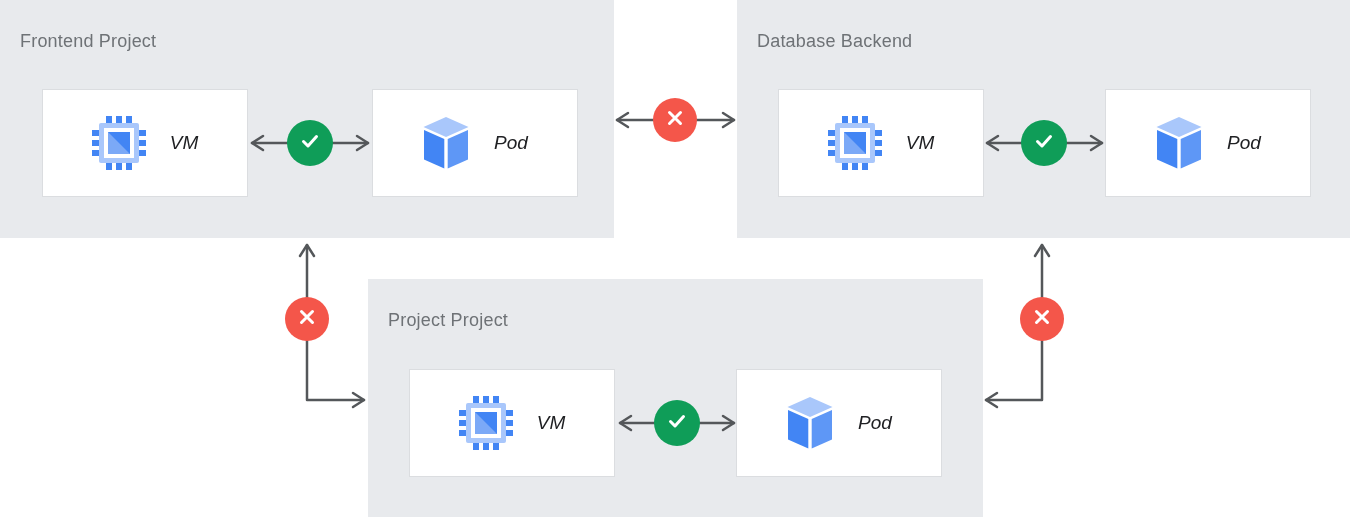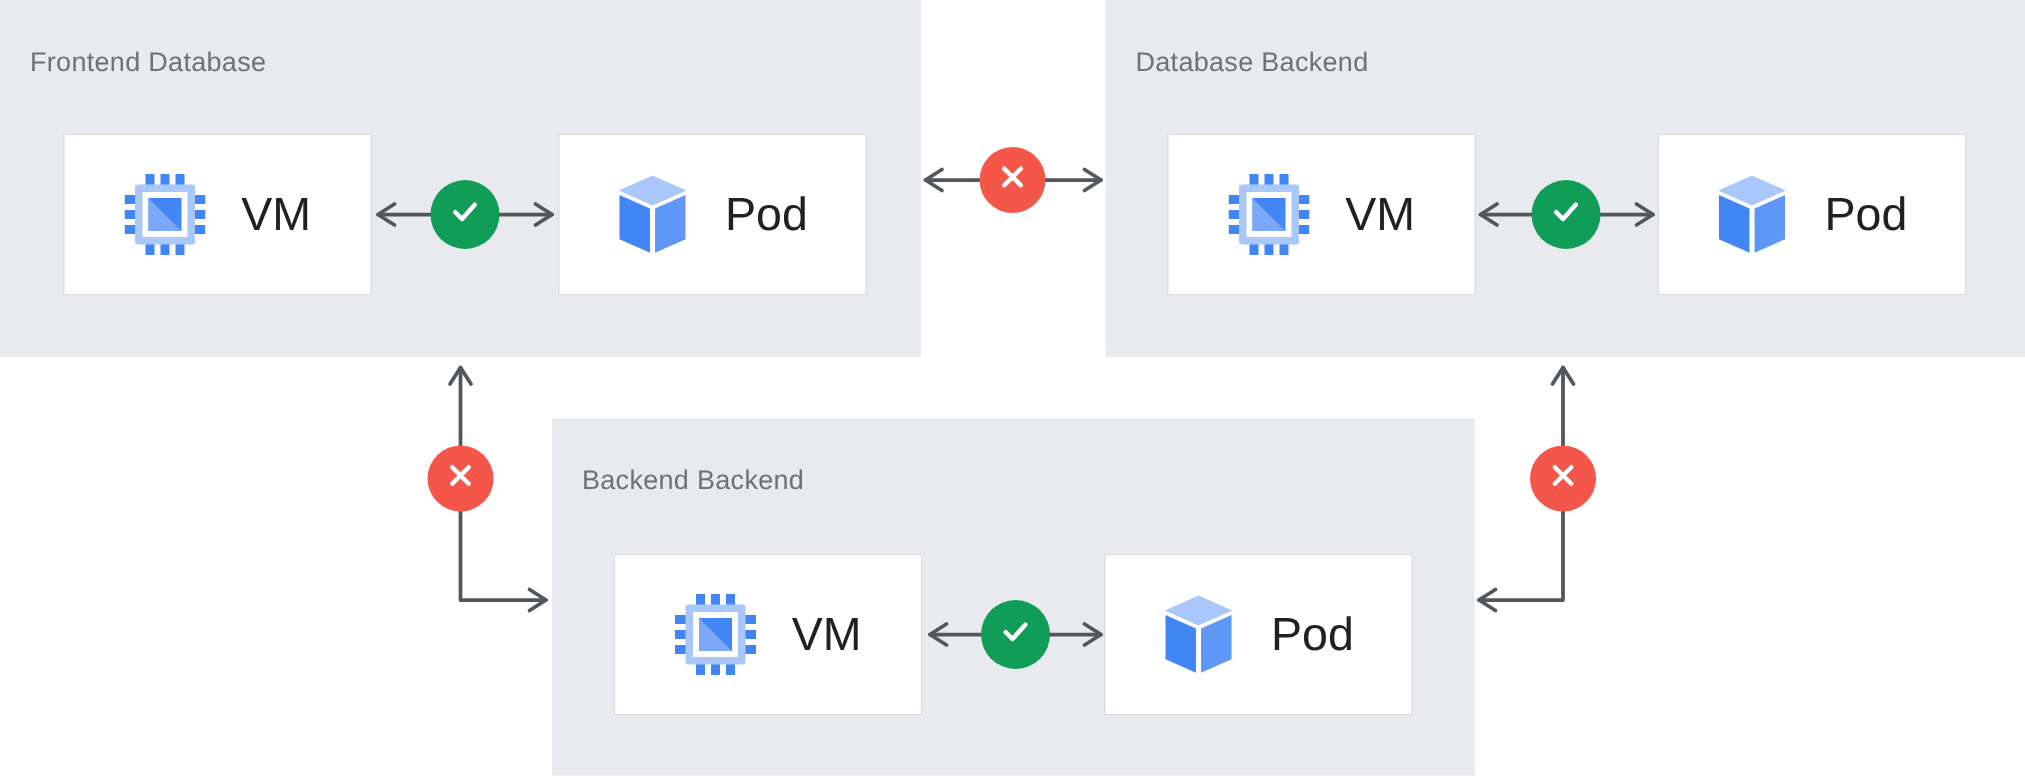--- a/index.html
+++ b/index.html
@@ -11,21 +11,21 @@
   .panel-database { left: 737px; top: 0; width: 613px; height: 238px; }
   .panel-backend  { left: 368px; top: 279px; width: 615px; height: 238px; }
 
   .panel-title { position: absolute; font-size: 18px; color: #6E7276; letter-spacing: 0.2px; white-space: nowrap; }
   .panel-frontend .panel-title { left: 20px; top: 31px; }
   .panel-database .panel-title { left: 20px; top: 31px; }
   .panel-backend  .panel-title { left: 20px; top: 31px; }
 
   .node-box { position: absolute; width: 206px; height: 108px; background: #ffffff; border: 1px solid #DBDDE0;
               display: flex; align-items: center; justify-content: center; gap: 24px; }
-  .node-label { font-size: 31px; color: #202124; }
+  .node-label { font-size: 19px; color: #202124; font-style: italic; }
 
   
   .panel-frontend .box-vm  { left: 42px;  top: 89px; }
   .panel-frontend .box-pod { left: 372px; top: 89px; }
   .panel-database .box-vm  { left: 41px;  top: 89px; }
   .panel-database .box-pod { left: 368px; top: 89px; }
   .panel-backend  .box-vm  { left: 41px;  top: 90px; }
   .panel-backend  .box-pod { left: 368px; top: 90px; }
 
   .arrow-layer { position: absolute; left: 0; top: 0; width: 1350px; height: 520px; pointer-events: none; }
@@ -35,21 +35,21 @@
   .status-blocked { width: 44px; height: 44px; background: #F4564A; }
 
   .icon-svg { display: block; }
 </style>
 </head>
 <body>
 
 <div class="canvas">
 
   <div class="panel panel-frontend">
-    <div class="panel-title">Frontend Database</div>
+    <div class="panel-title">Frontend Project</div>
 
     <div class="node-box box-vm">
       <span>
         <svg class="icon-svg" width="54" height="54" viewBox="0 0 54 54">
           <g fill="#4285F4">
             <rect x="14" y="0" width="6" height="8"></rect>
               <rect x="24" y="0" width="6" height="8"></rect>
               <rect x="34" y="0" width="6" height="8"></rect>
             <rect x="14" y="46" width="6" height="8"></rect>
               <rect x="24" y="46" width="6" height="8"></rect>
@@ -117,21 +117,21 @@
           <polygon points="24,1 46.5,11 24,21 1.5,11" fill="#A9C7FB"></polygon>
           <polygon points="2,14 22.3,23 22.3,52.5 2,43.5" fill="#4285F4"></polygon>
           <polygon points="46,14 25.7,23 25.7,52.5 46,43.5" fill="#5E97F6"></polygon>
         </svg>
       </span>
       <span class="node-label">Pod</span>
     </div>
   </div>
 
   <div class="panel panel-backend">
-    <div class="panel-title">Backend Backend</div>
+    <div class="panel-title">Project Project</div>
 
     <div class="node-box box-vm">
       <span>
         <svg class="icon-svg" width="54" height="54" viewBox="0 0 54 54">
           <g fill="#4285F4">
             <rect x="14" y="0" width="6" height="8"></rect>
               <rect x="24" y="0" width="6" height="8"></rect>
               <rect x="34" y="0" width="6" height="8"></rect>
             <rect x="14" y="46" width="6" height="8"></rect>
               <rect x="24" y="46" width="6" height="8"></rect>

